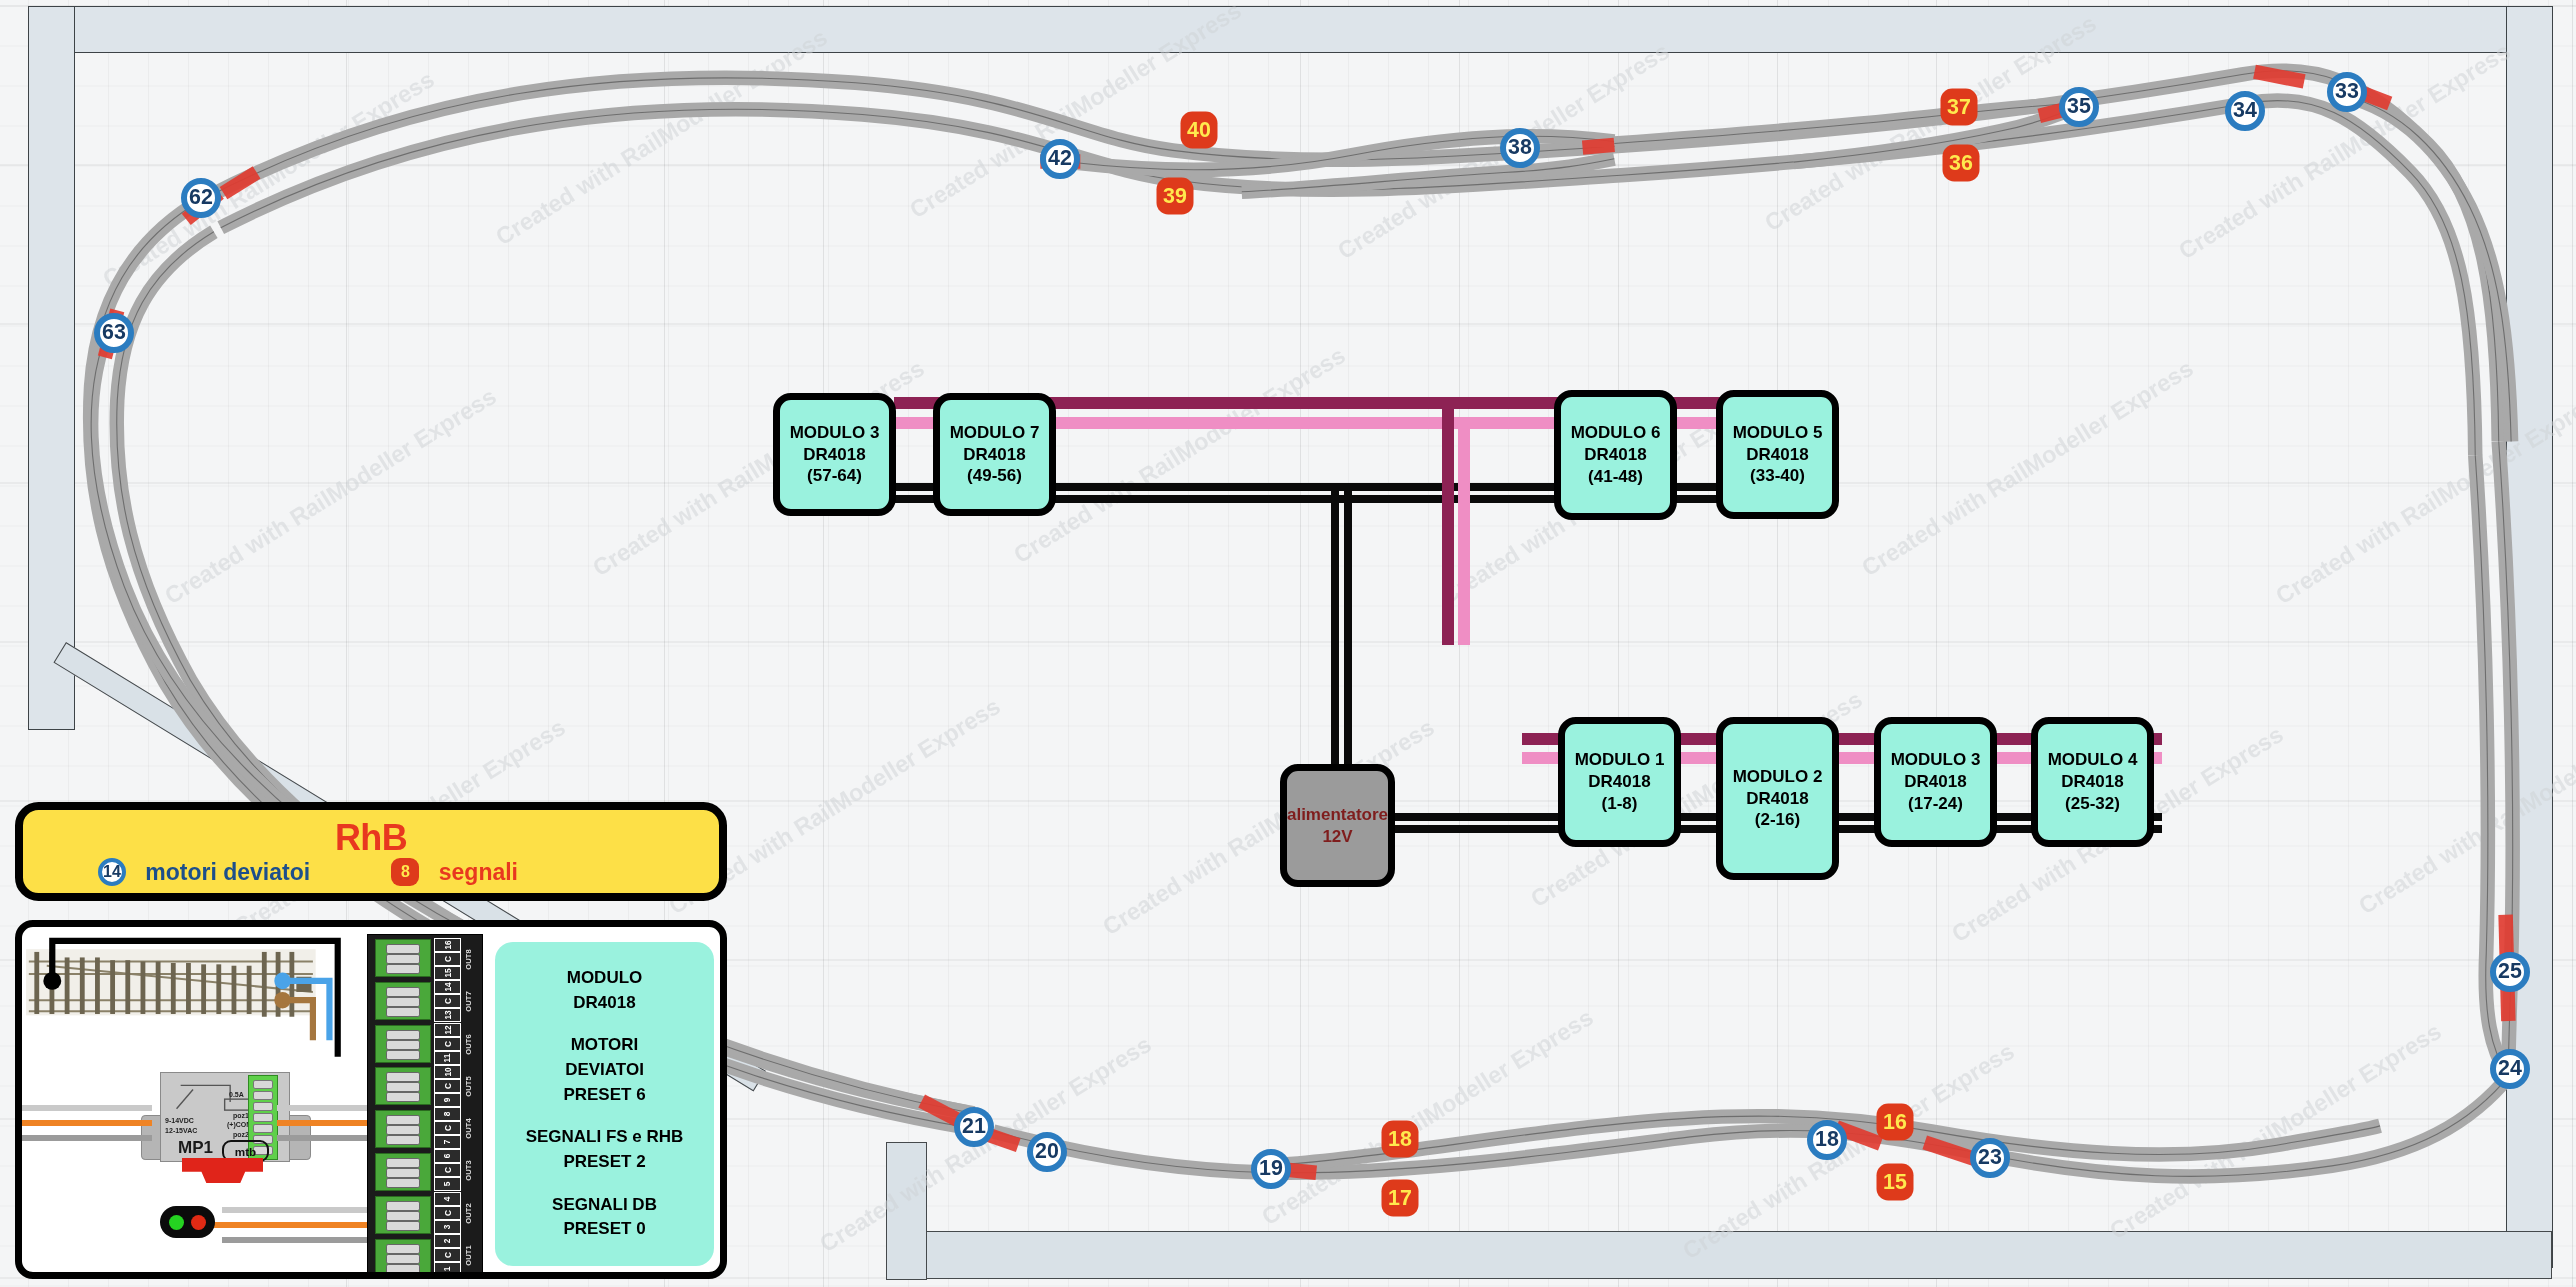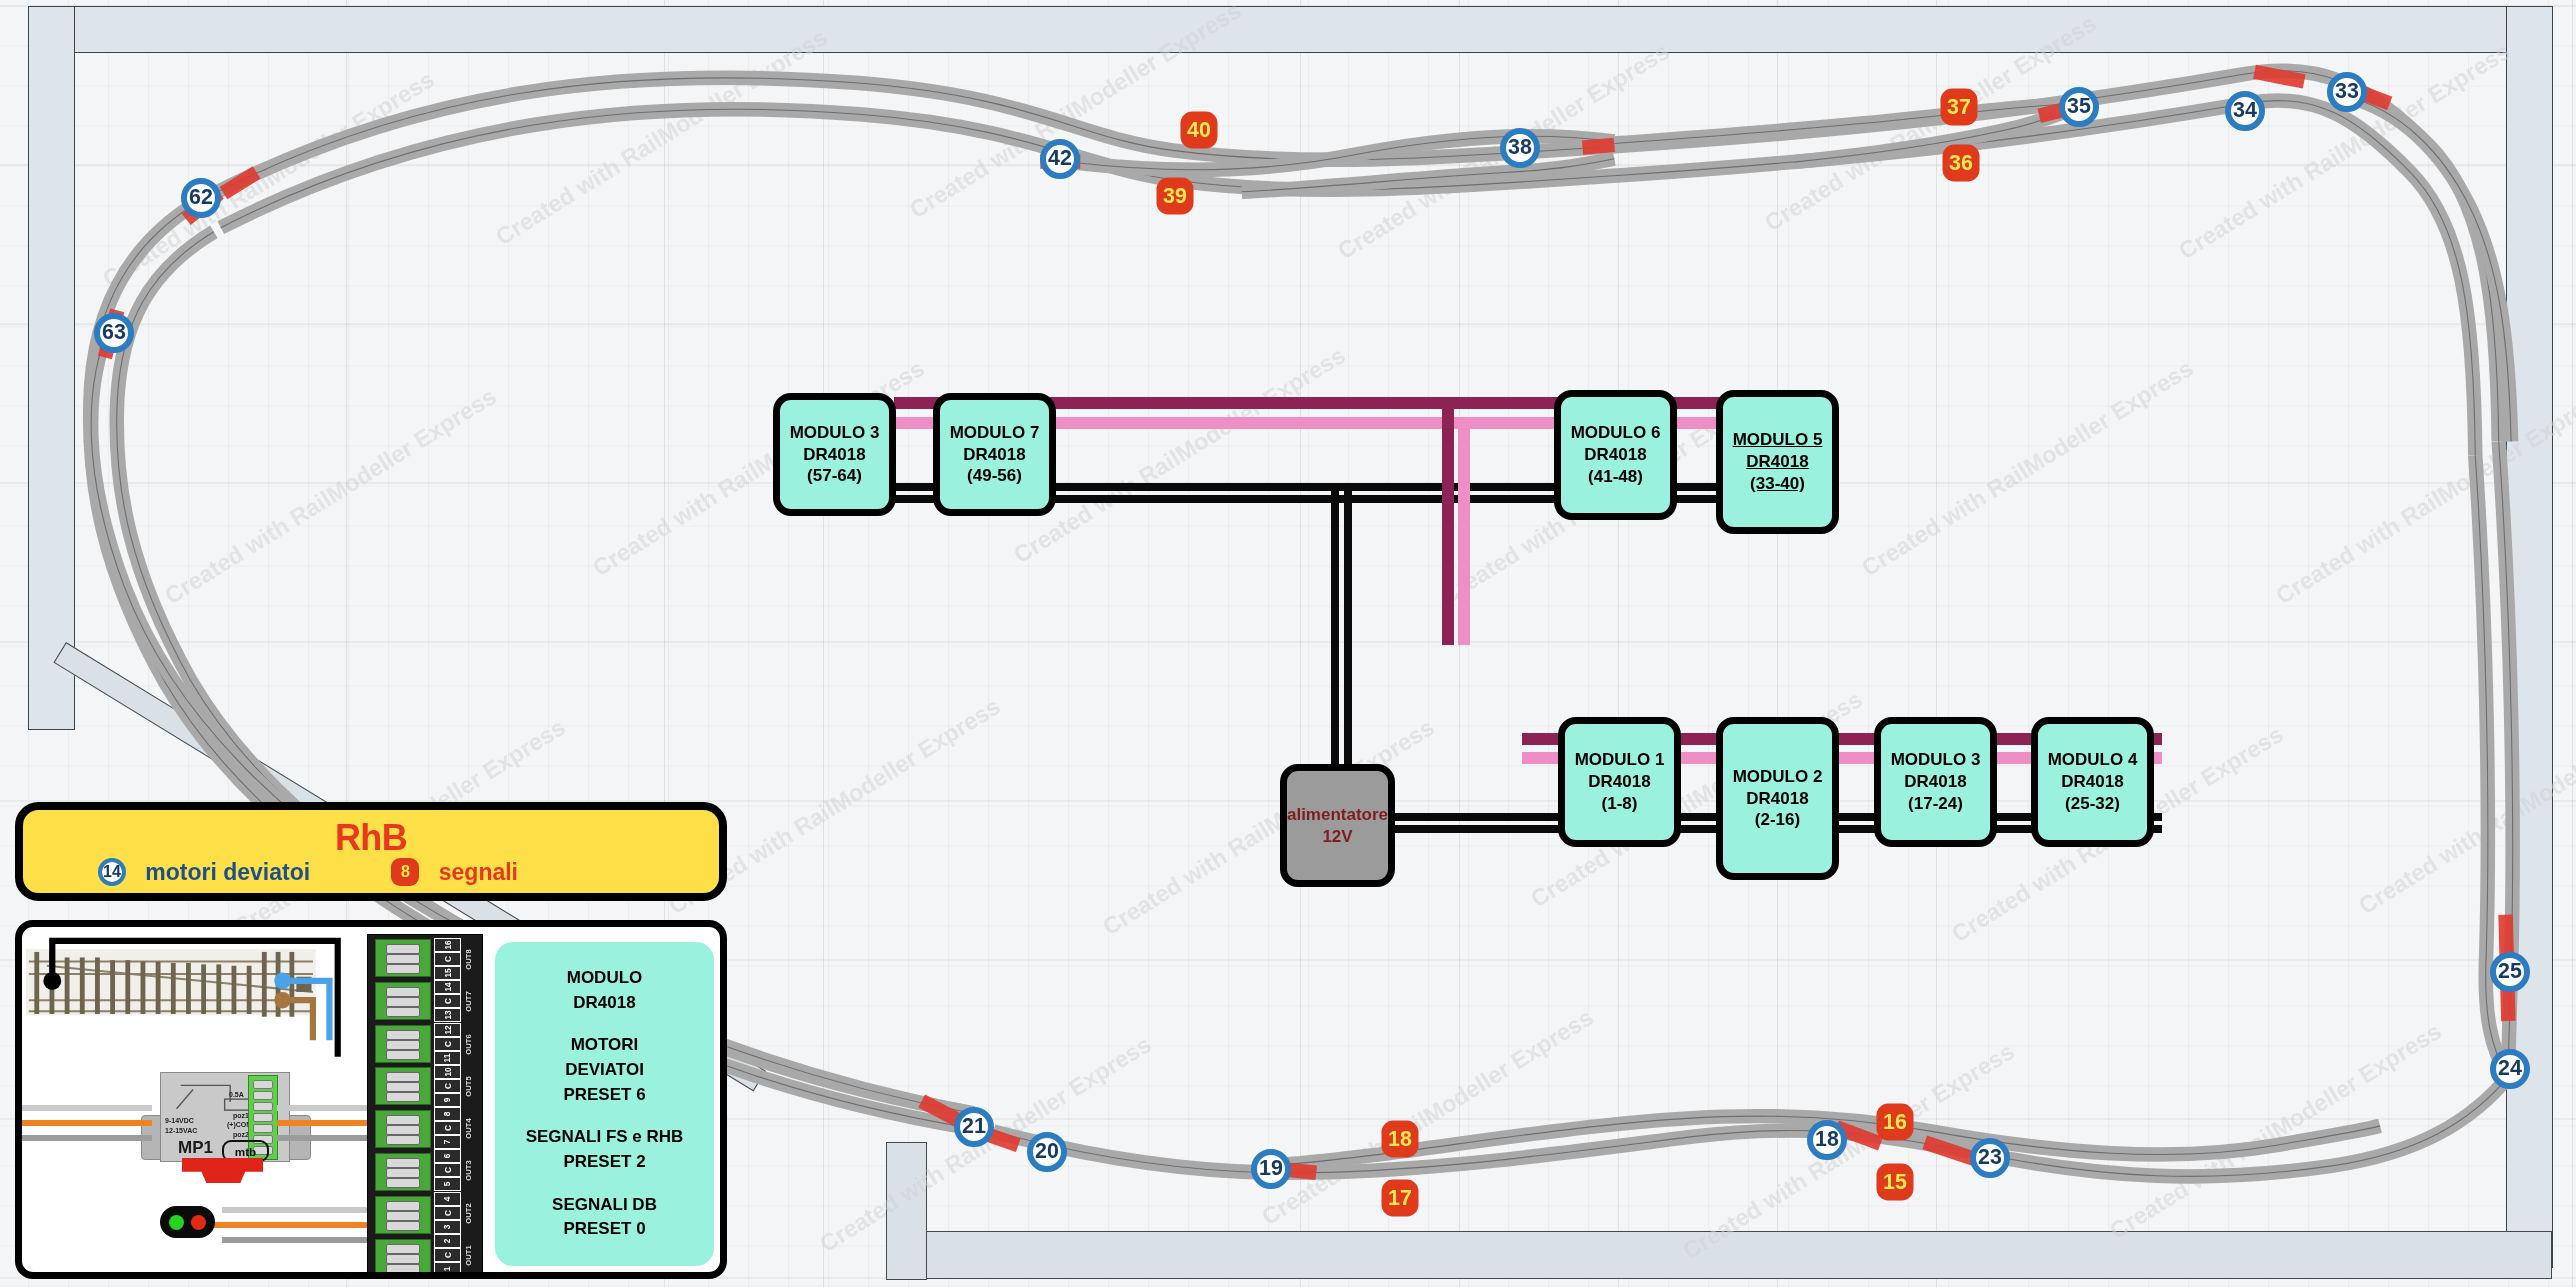--- a/index.html
+++ b/index.html
@@ -233,21 +233,21 @@
   <div class="modbox" style="left:933px;top:393px;width:123px;height:123px;">
     <div>MODULO 7</div>
     <div>DR4018</div>
     <div>(49-56)</div>
   </div>
   <div class="modbox" style="left:1554px;top:390px;width:123px;height:130px;">
     <div>MODULO 6</div>
     <div>DR4018</div>
     <div>(41-48)</div>
   </div>
-  <div class="modbox" style="left:1716px;top:390px;width:123px;height:144px;text-decoration:underline;">
+  <div class="modbox" style="left:1716px;top:390px;width:123px;height:129px;">
     <div>MODULO 5</div>
     <div>DR4018</div>
     <div>(33-40)</div>
   </div>
   <div class="modbox" style="left:1558px;top:717px;width:123px;height:130px;">
     <div>MODULO 1</div>
     <div>DR4018</div>
     <div>(1-8)</div>
   </div>
   <div class="modbox" style="left:1716px;top:717px;width:123px;height:163px;">

